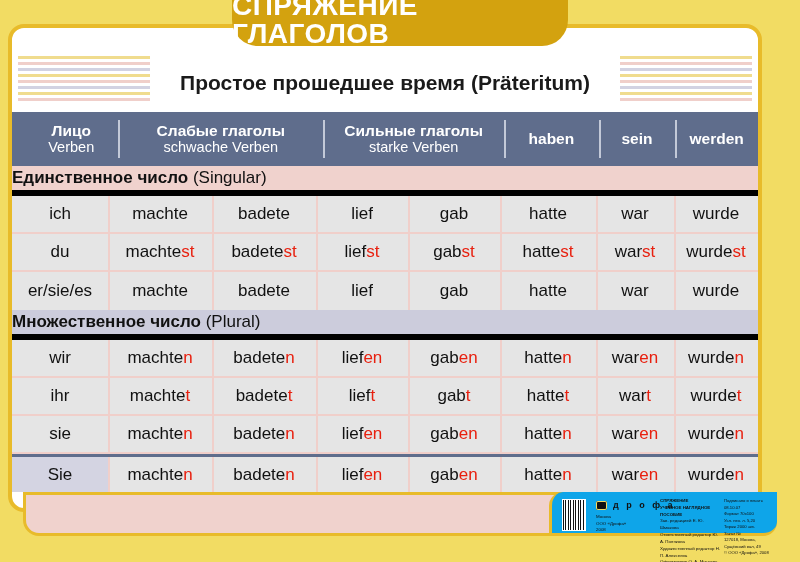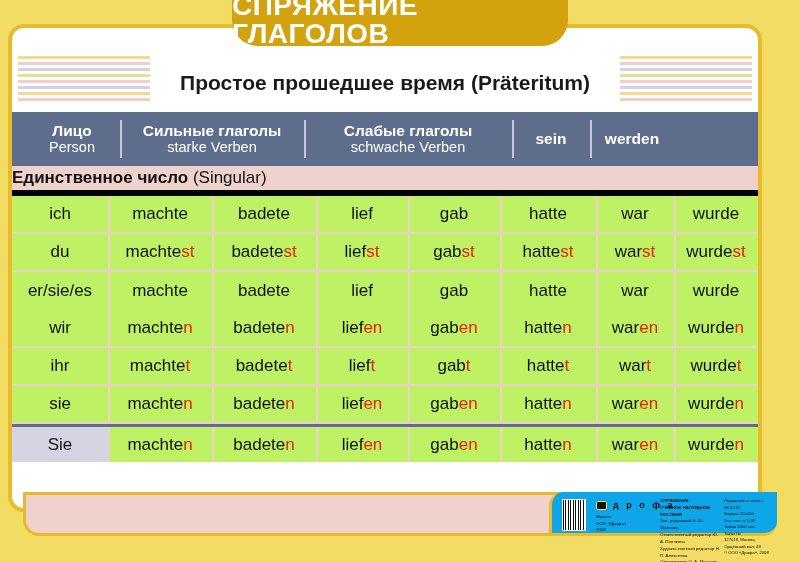--- a/index.html
+++ b/index.html
@@ -76,21 +76,21 @@
 
   
   .band{height:30px;display:flex;align-items:center;justify-content:flex-start;
         border-bottom:6px solid #000000;box-sizing:border-box;}
   .band.sing{background:#f0d2cd;}
   .band.plur{background:#ccccdc;}
   .band span{font-size:17px;color:#111;}
   .band b{font-weight:bold;}
 
   
-  .drow{height:38px;background:#bef264;}
+  .drow{height:38px;background:#e5e5e5;}
   .cell{
     display:flex;align-items:center;justify-content:center;
     font-size:17px;color:#111;box-sizing:border-box;position:relative;
     height:100%;
   }
   .cell + .cell:before{
     content:"";position:absolute;left:0;top:0;bottom:0;width:2px;
   }
   .sing-sep .cell + .cell:before{background:#f0cfca;}
   .plur-sep .cell + .cell:before{background:#f0cfca;}
@@ -175,29 +175,32 @@
       </div>
 
     <div id="subtitle">
       <span id="subtitle-text">Простое прошедшее время (Präteritum)</span>
     </div>
 
     <div id="table">
         <div class="row hrow">
           <div class="hcell h0">
             <span class="ru">Лицо</span>
-            <span class="de">Person</span>
+            <span class="de">Verben</span>
+          </div>
+          <div class="hcell h1">
+            <span class="ru">Слабые глаголы</span>
+            <span class="de">schwache Verben</span>
           </div>
           <div class="hcell h2">
             <span class="ru">Сильные глаголы</span>
             <span class="de">starke Verben</span>
           </div>
-          <div class="hcell h1">
-            <span class="ru">Слабые глаголы</span>
-            <span class="de">schwache Verben</span>
+          <div class="hcell h3 one">
+            <span class="ru">haben</span>
           </div>
           <div class="hcell h4 one">
             <span class="ru">sein</span>
           </div>
           <div class="hcell h5 one">
             <span class="ru">werden</span>
           </div>
         </div>
         <div class="band sing">
           <span><b>Единственное число</b> (Singular)</span>
@@ -224,20 +227,23 @@
         </div>
         <div class="row drow sing-sep lastsing">
           <div class="cell c0">er/sie/es</div>
           <div class="cell c1">machte</div>
           <div class="cell c2">badete</div>
           <div class="cell c3">lief</div>
           <div class="cell c4">gab</div>
           <div class="cell c5">hatte</div>
           <div class="cell c6">war</div>
           <div class="cell c7">wurde</div>
+        </div>
+        <div class="band plur">
+          <span><b>Множественное число</b> (Plural)</span>
         </div>
         <div class="row drow plur-sep">
           <div class="cell c0">wir</div>
           <div class="cell c1">machte<span class="end">n</span></div>
           <div class="cell c2">badete<span class="end">n</span></div>
           <div class="cell c3">lief<span class="end">en</span></div>
           <div class="cell c4">gab<span class="end">en</span></div>
           <div class="cell c5">hatte<span class="end">n</span></div>
           <div class="cell c6">war<span class="end">en</span></div>
           <div class="cell c7">wurde<span class="end">n</span></div>

